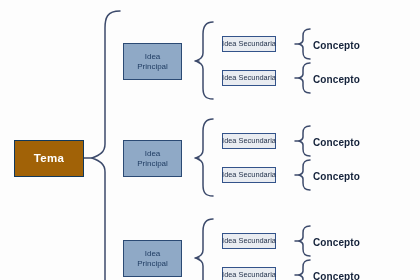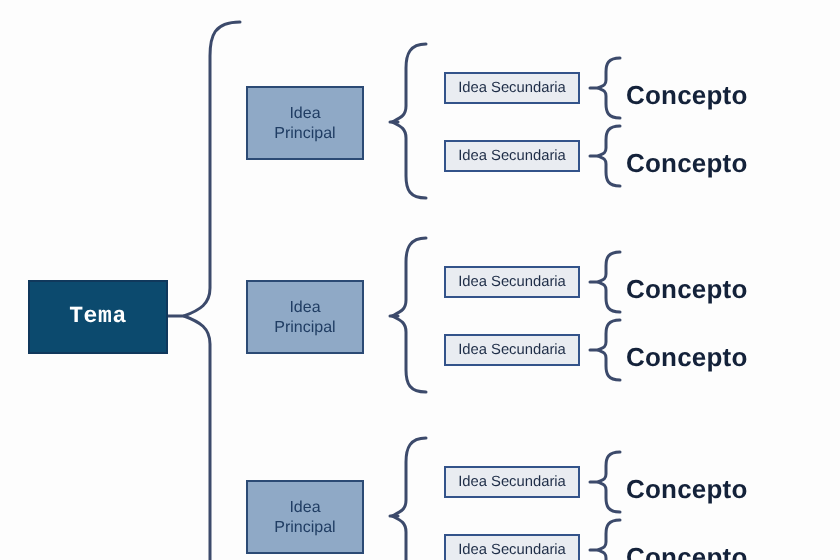--- a/index.html
+++ b/index.html
@@ -36,55 +36,54 @@
     justify-content: center;
     text-align: center;
     line-height: 1.18;
   }
 
   .node-tema {
     left: 14px;
     top: 140px;
     width: 70px;
     height: 37px;
-    background: #0c4a6e;
+    background: #a16207;
     border: 1px solid #10385c;
     color: #ffffff;
     font-weight: bold;
     font-size: 11.5px;
     letter-spacing: 0.3px;
-    font-family: Liberation Mono, monospace;
   }
 
   .node-principal {
     width: 59px;
     height: 37px;
     left: 123px;
     background: #8fa9c6;
     border: 1.4px solid #2b4a74;
     color: #203d63;
     font-size: 8px;
   }
   .node-principal span { display: block; }
 
   .node-secundaria {
-    width: 68px;
+    width: 54px;
     height: 16px;
     left: 222px;
     background: #e9ecf1;
     border: 1.4px solid #33538a;
     color: #1e2d47;
     font-size: 7.4px;
     white-space: nowrap;
   }
 
   .concepto {
     position: absolute;
     left: 313px;
-    font-size: 13px;
+    font-size: 10px;
     font-weight: bold;
     color: #14223a;
     white-space: nowrap;
     letter-spacing: 0.1px;
   }
 </style>
 </head>
 <body>
 
 <div id="diagram">

